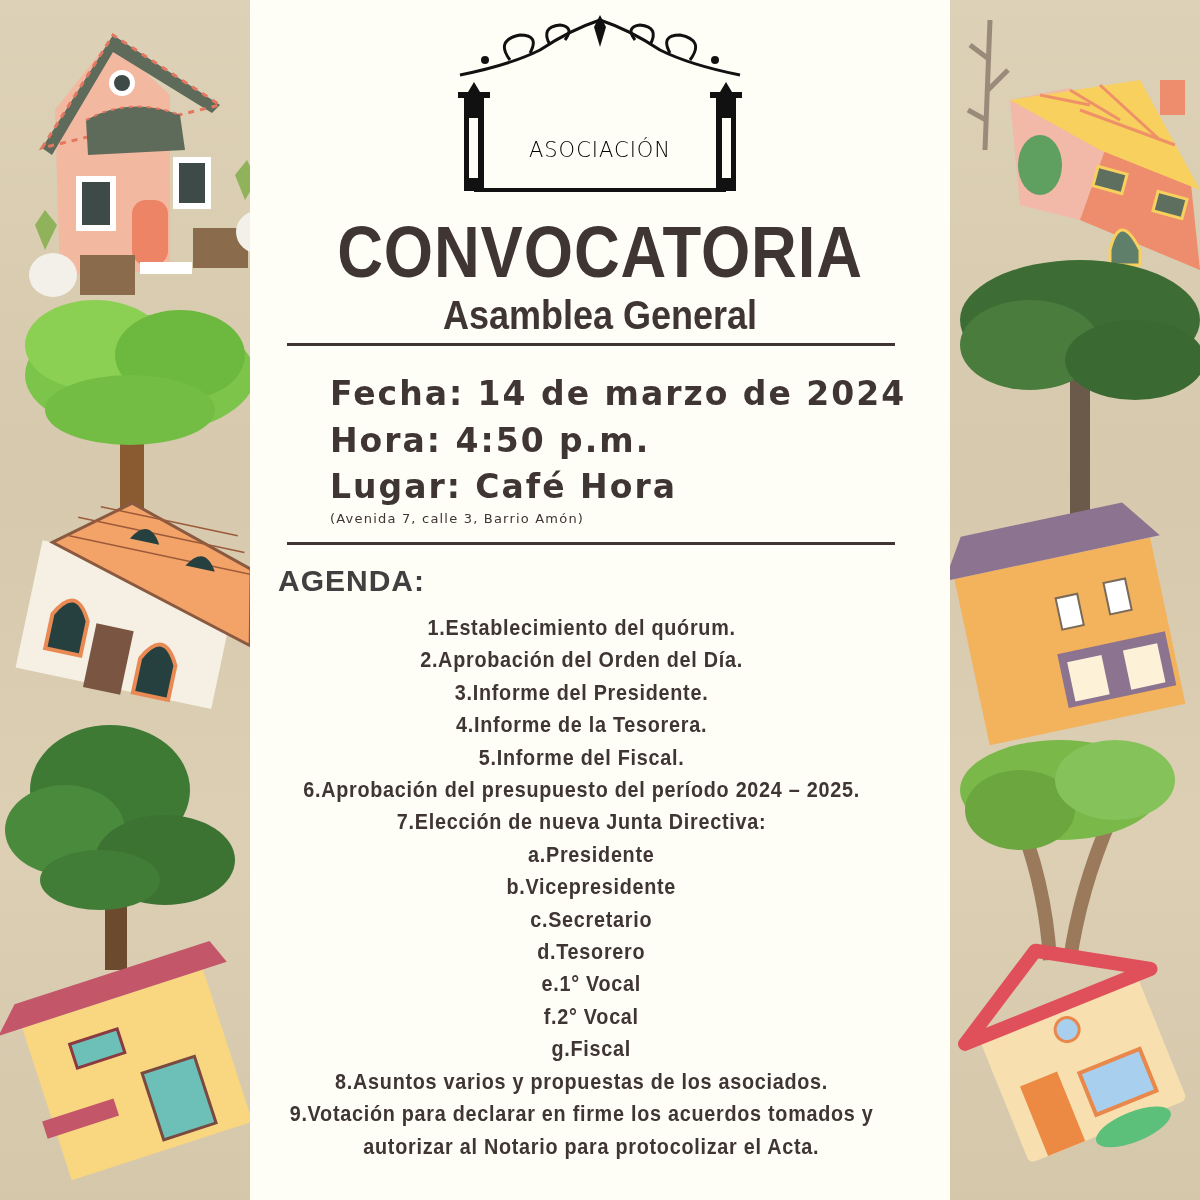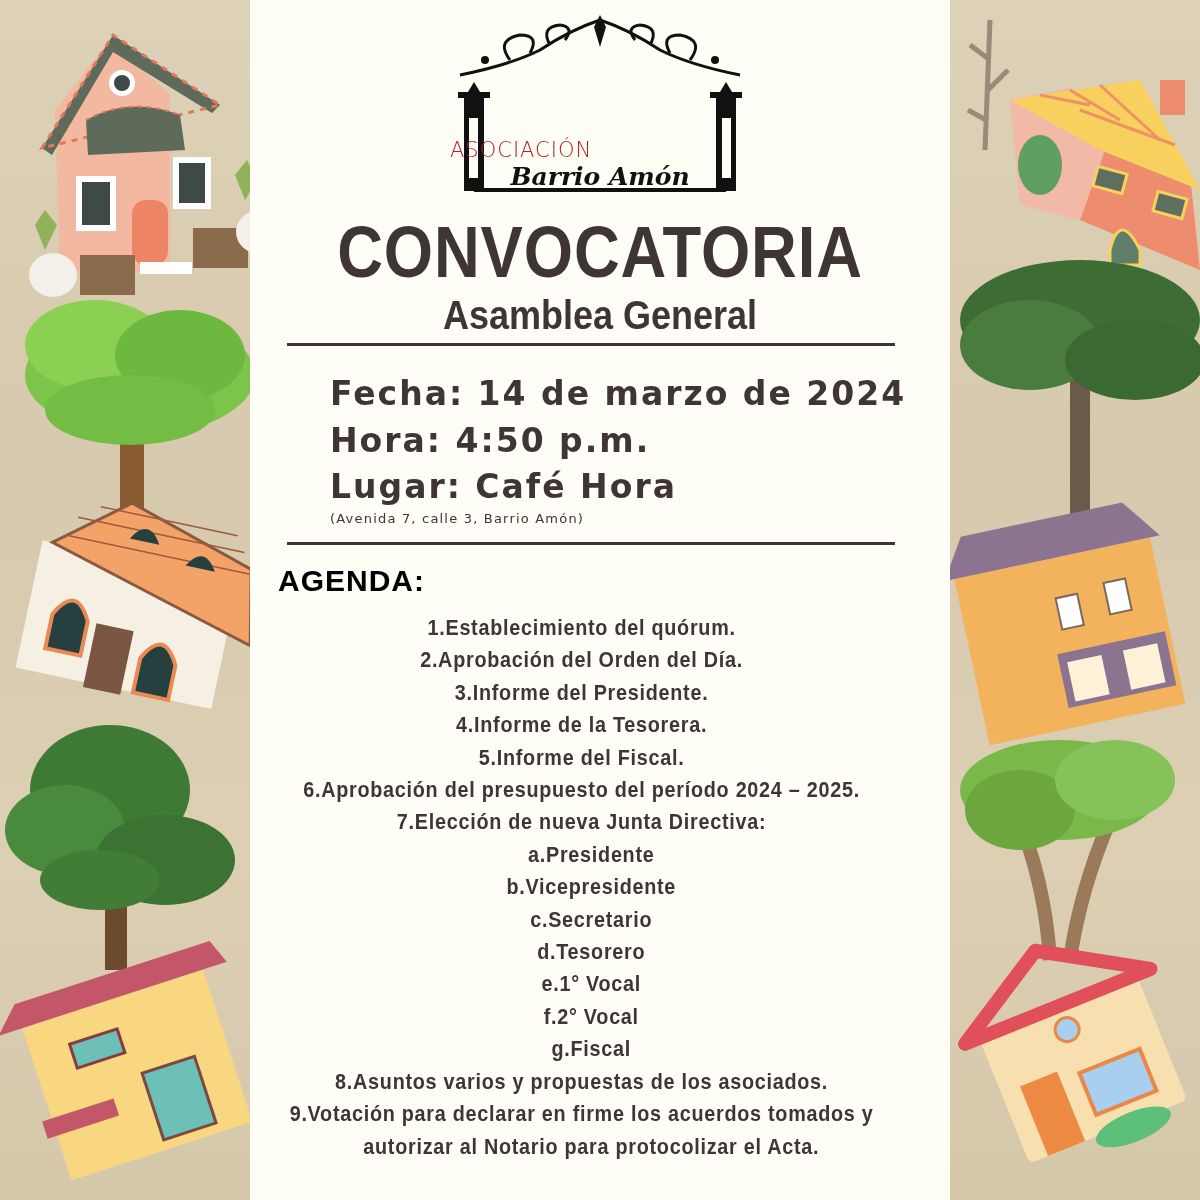--- a/index.html
+++ b/index.html
@@ -19,23 +19,23 @@
       background: #fefdf6;
     }
     .illus { position: absolute; }
     .logo { position: absolute; left: 450px; top: 10px; width: 300px; height: 185px; }
     .logo-letters {
       position: absolute; left: 0; top: 52px; width: 300px; text-align: center;
       font-family: "DejaVu Serif", serif; font-style: italic; font-weight: bold;
       font-size: 54px; color: #111; letter-spacing: 14px;
     }
     .logo-asoc {
-      position: absolute; left: 0; top: 128px; width: 300px; text-align: left;
+      position: absolute; left: 0; top: 128px; width: 300px; text-align: center;
       font-family: "DejaVu Sans", sans-serif; font-weight: 200; font-size: 21px;
-      color: #b91c1c; letter-spacing: 1px;
+      color: #000000; letter-spacing: 1px;
     }
     .logo-barrio {
       position: absolute; left: 0; top: 152px; width: 300px; text-align: center;
       font-family: "DejaVu Serif", serif; font-style: italic; font-weight: bold;
       font-size: 25px; color: #111;
     }
     .title {
       position: absolute; left: 250px; width: 700px; top: 212px; text-align: center;
       font-family: "Liberation Sans", sans-serif; font-weight: bold; font-size: 72px;
       color: #3f3532; letter-spacing: 1px; line-height: 80px;
@@ -50,21 +50,21 @@
     .rule { position: absolute; left: 287px; width: 608px; height: 3px; background: #3f3532; }
     .info {
       position: absolute; left: 330px; font-family: "DejaVu Sans", sans-serif;
       font-weight: bold; color: #3f3532; letter-spacing: 2px; white-space: nowrap;
     }
     .info.big { font-size: 33px; }
     .info.small { font-size: 13px; letter-spacing: 1.2px; font-weight: normal; }
     .agenda-title {
       position: absolute; left: 278px; top: 564px;
       font-family: "Liberation Sans", sans-serif; font-weight: bold; font-size: 30px;
-      color: #000000; letter-spacing: 1px;
+      color: #404040; letter-spacing: 1px;
     }
     .agenda-list { position: absolute; left: 278px; top: 612px; width: 660px; text-align: center; }
     .ag-item {
       font-family: "Liberation Sans", sans-serif; font-weight: bold; font-size: 21.5px;
       color: #3f3532; line-height: 32.4px; letter-spacing: 0.8px; white-space: nowrap;
       transform: scaleX(0.92); transform-origin: left;
     }
     .ag-item.sub { padding-left: 21px; }
     .ag-item.cont { padding-left: 21px; }
   </style>
@@ -198,21 +198,20 @@
     <rect x="19" y="108" width="9" height="60" fill="#fefdf6"></rect>
     <rect x="8" y="82" width="32" height="6" fill="#111"></rect>
     <path d="M24,72 l-6,10 h12 z" fill="#111"></path>
     <rect x="266" y="86" width="20" height="95" fill="#111"></rect>
     <rect x="272" y="108" width="9" height="60" fill="#fefdf6"></rect>
     <rect x="260" y="82" width="32" height="6" fill="#111"></rect>
     <path d="M276,72 l-6,10 h12 z" fill="#111"></path>
     <rect x="24" y="178" width="252" height="4" fill="#111"></rect>
   </svg>
   <div class="logo-asoc">ASOCIACIÓN</div>
-  <div class="logo-barrio">Barrio Amón</div>
 </div>
 
 <div class="title">CONVOCATORIA</div>
 <div class="subtitle">Asamblea General</div>
 
 <div class="rule" style="top:343px"></div>
 
 <div class="info big" style="top:374px">Fecha: 14 de marzo de 2024</div>
 <div class="info big" style="top:421px">Hora: 4:50 p.m.</div>
 <div class="info big" style="top:467px">Lugar: Café Hora</div>

